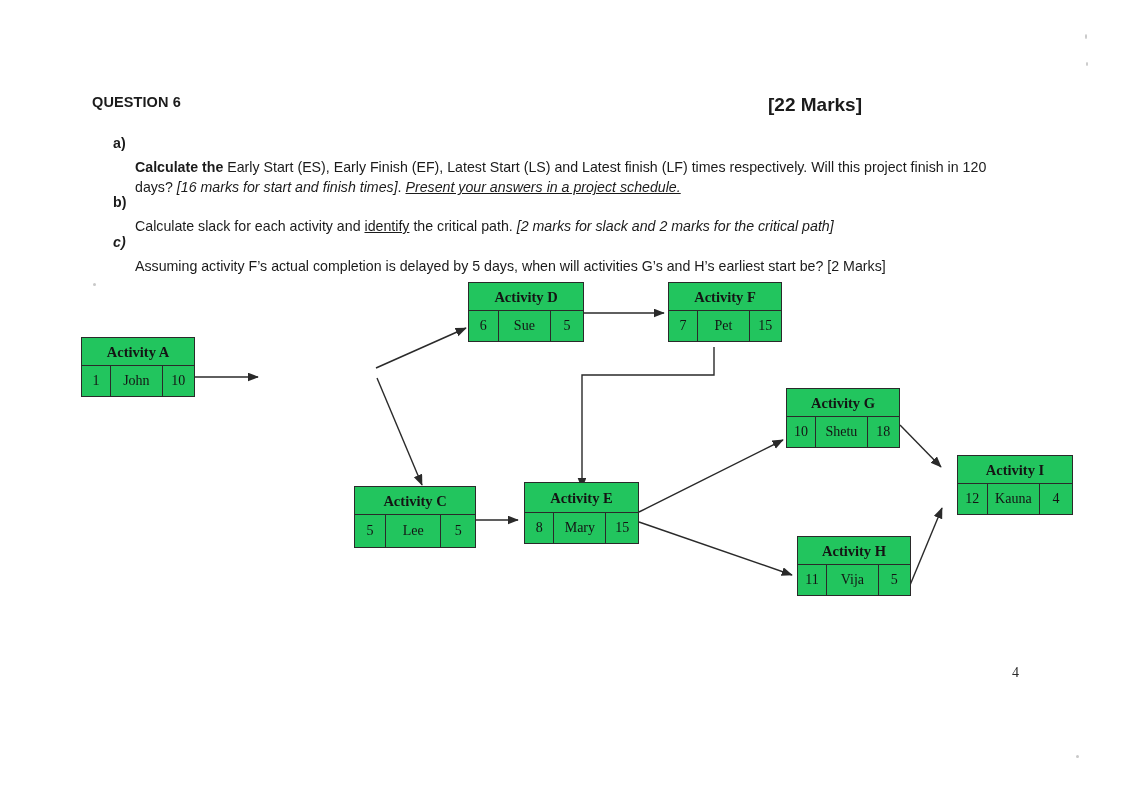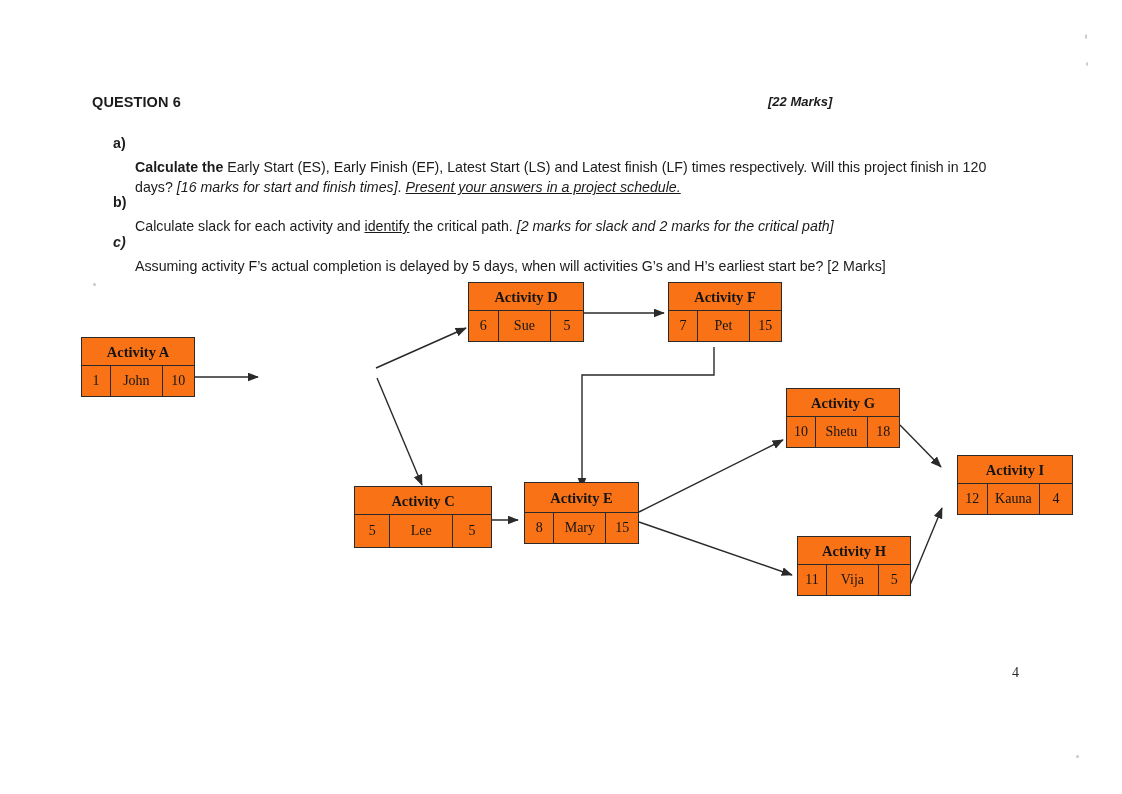--- a/index.html
+++ b/index.html
@@ -27,24 +27,23 @@
     top: 94px;
     font-size: 14.5px;
     font-weight: bold;
     letter-spacing: 0.1px;
     white-space: nowrap;
   }
   .q-marks {
     position: absolute;
     left: 768px;
     top: 94px;
-    font-size: 13px;
+    font-size: 19px;
     font-weight: bold;
     white-space: nowrap;
-    font-style: italic;
   }
 
   
   .q-item {
     position: absolute;
     display: flex;
     align-items: flex-start;
     font-size: 14.2px;
     line-height: 1.42;
   }
@@ -83,21 +82,21 @@
     left: 0;
     top: 0;
     width: 1122px;
     height: 380px;
     pointer-events: none;
   }
 
   .node {
     position: absolute;
     border: 1.4px solid #2a2a2a;
-    background: #f97316;
+    background: #22c55e;
     box-sizing: border-box;
   }
   .node-title {
     height: 28px;
     line-height: 28px;
     text-align: center;
     font-family: "Liberation Serif", serif;
     font-weight: bold;
     font-size: 14.5px;
     border-bottom: 1.4px solid #2a2a2a;
@@ -239,21 +238,21 @@
 
     <div class="node" style="left:945px; top:195px; width:116px; height:60px;margin-left:12px;">
       <div class="node-title">Activity I</div>
       <div class="node-row">
         <div class="cell cell-left">12</div>
         <div class="cell cell-mid">Kauna</div>
         <div class="cell cell-right">4</div>
       </div>
     </div>
 
-    <div class="node" style="left:354px; top:226px; width:138px; height:62px;">
+    <div class="node" style="left:354px; top:226px; width:122px; height:62px;">
       <div class="node-title">Activity C</div>
       <div class="node-row" style="height:32px;">
         <div class="cell cell-left" style="line-height:32px;">5</div>
         <div class="cell cell-mid" style="line-height:32px;">Lee</div>
         <div class="cell cell-right" style="line-height:32px;">5</div>
       </div>
     </div>
 
     <div class="node" style="left:524px; top:222px; width:115px; height:62px;">
       <div class="node-title" style="height:30px; line-height:30px;">Activity E</div>

